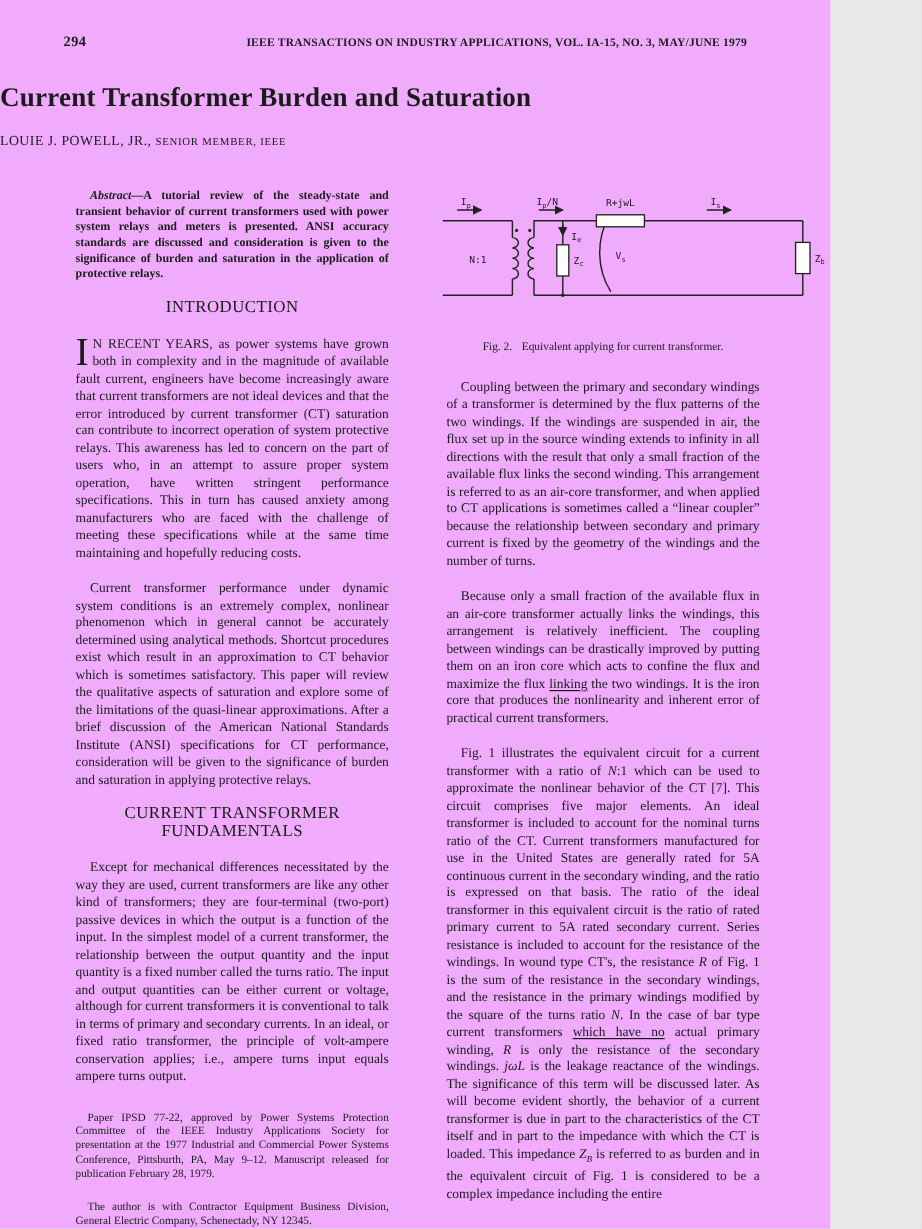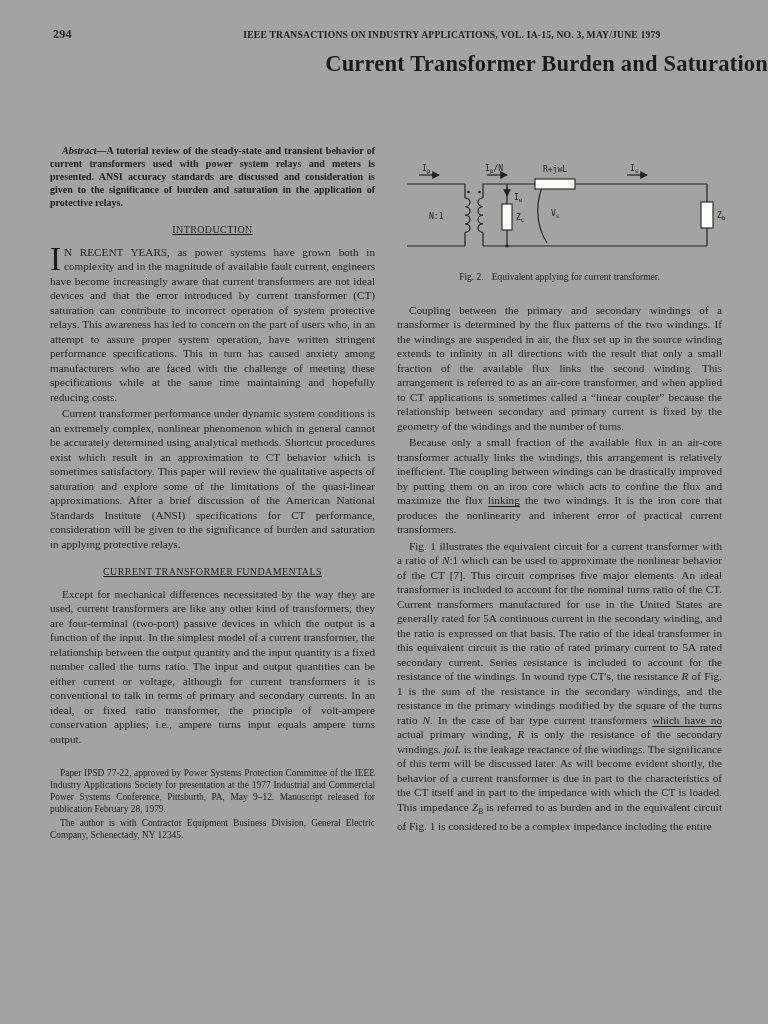--- a/index.html
+++ b/index.html
@@ -1,34 +1,34 @@
 <!DOCTYPE html>
 <html><head>
 <meta charset="utf-8">
 <style>
   html,body{margin:0;padding:0;background:#e9e9e7;}
-  .page{position:relative;width:768px;height:1024px;background:#a3a3a3;color:#1b1b1b;
+  .page{position:relative;width:692px;height:1024px;background:#f0abfc;color:#1b1b1b;
         font-family:"Liberation Serif",serif;overflow:hidden;}
   
   .running-head{position:absolute;top:27px;left:53px;right:50px;display:flex;align-items:baseline;}
   .page-number{font-size:12px;font-weight:bold;letter-spacing:.3px;}
   .journal-title{flex:1;text-align:center;font-size:9.6px;font-weight:bold;letter-spacing:.2px;
                  padding-left:114px;white-space:nowrap;}
   
-  .title-block{position:absolute;top:51px;left:0;right:0;text-align:right;}
+  .title-block{position:absolute;top:68px;left:0;right:0;text-align:left;}
   .paper-title{font-size:22.5px;font-weight:bold;letter-spacing:.2px;}
   .author-line{margin-top:18px;font-size:11.5px;letter-spacing:.4px;}
   .author-line .affil{font-size:9px;letter-spacing:.6px;}
   
   .columns{position:absolute;top:142px;left:48px;right:44px;display:flex;gap:18px;}
   .col{flex:1;min-width:0;text-align:justify;font-size:11.2px;line-height:14.5px;}
-  .col p{margin:2px;text-indent:12px;}
+  .col p{margin:15px;text-indent:12px;}
   .abstract{font-weight:bold;font-size:10px;line-height:13px;}
-  .sec-heading{text-align:center;text-indent:0 !important;font-size:10px;letter-spacing:.4px;
-               margin:14px 0 7px 0 !important;text-decoration:underline;}
+  .sec-heading{text-align:center;text-indent:0 !important;font-size:14px;letter-spacing:.4px;
+               margin:14px 0 7px 0 !important;}
   .dropcap{float:left;font-size:33px;line-height:26px;padding:1px 3px 0 0;}
   .p-drop{text-indent:0 !important;}
   .footnote{margin-top:22px;font-size:9.4px;line-height:11.9px;}
   .footnote p{text-indent:10px;}
   u{text-decoration:underline;text-underline-offset:2px;}
   sub{font-size:.68em;}
   
   .figure{margin:4px 0 18px 0;}
   .fig-art{display:block;margin:0 auto;}
   .fig-caption{text-align:center;font-size:9.5px;margin-top:10px;text-indent:0 !important;}
@@ -46,20 +46,24 @@
 
 <div class="page">
 
   <div class="running-head">
     <span class="page-number">294</span>
     <span class="journal-title">IEEE TRANSACTIONS ON INDUSTRY APPLICATIONS, VOL. IA-15, NO. 3, MAY/JUNE 1979</span>
   </div>
 
   <div class="title-block">
     <div class="paper-title">Current Transformer Burden and Saturation</div>
+    <div class="author-line">
+      <span>LOUIE J. POWELL, JR.,</span>
+      <span class="affil">SENIOR MEMBER, IEEE</span>
+    </div>
   </div>
 
   <div class="columns">
 
     <div class="col">
       <p class="abstract"><i>Abstract</i><span>—A tutorial review of the steady-state and transient behavior of current transformers used with power system relays and meters is presented. ANSI accuracy standards are discussed and consideration is given to the significance of burden and saturation in the application of protective relays.</span></p>
 
       <p class="sec-heading">INTRODUCTION</p>
 
       <p class="p-drop"><span class="dropcap">I</span><span>N RECENT YEARS, as power systems have grown both in complexity and in the magnitude of available fault current, engineers have become increasingly aware that current transformers are not ideal devices and that the error introduced by current transformer (CT) saturation can contribute to incorrect operation of system protective relays. This awareness has led to concern on the part of users who, in an attempt to assure proper system operation, have written stringent performance specifications. This in turn has caused anxiety among manufacturers who are faced with the challenge of meeting these specifications while at the same time maintaining and hopefully reducing costs.</span></p>

